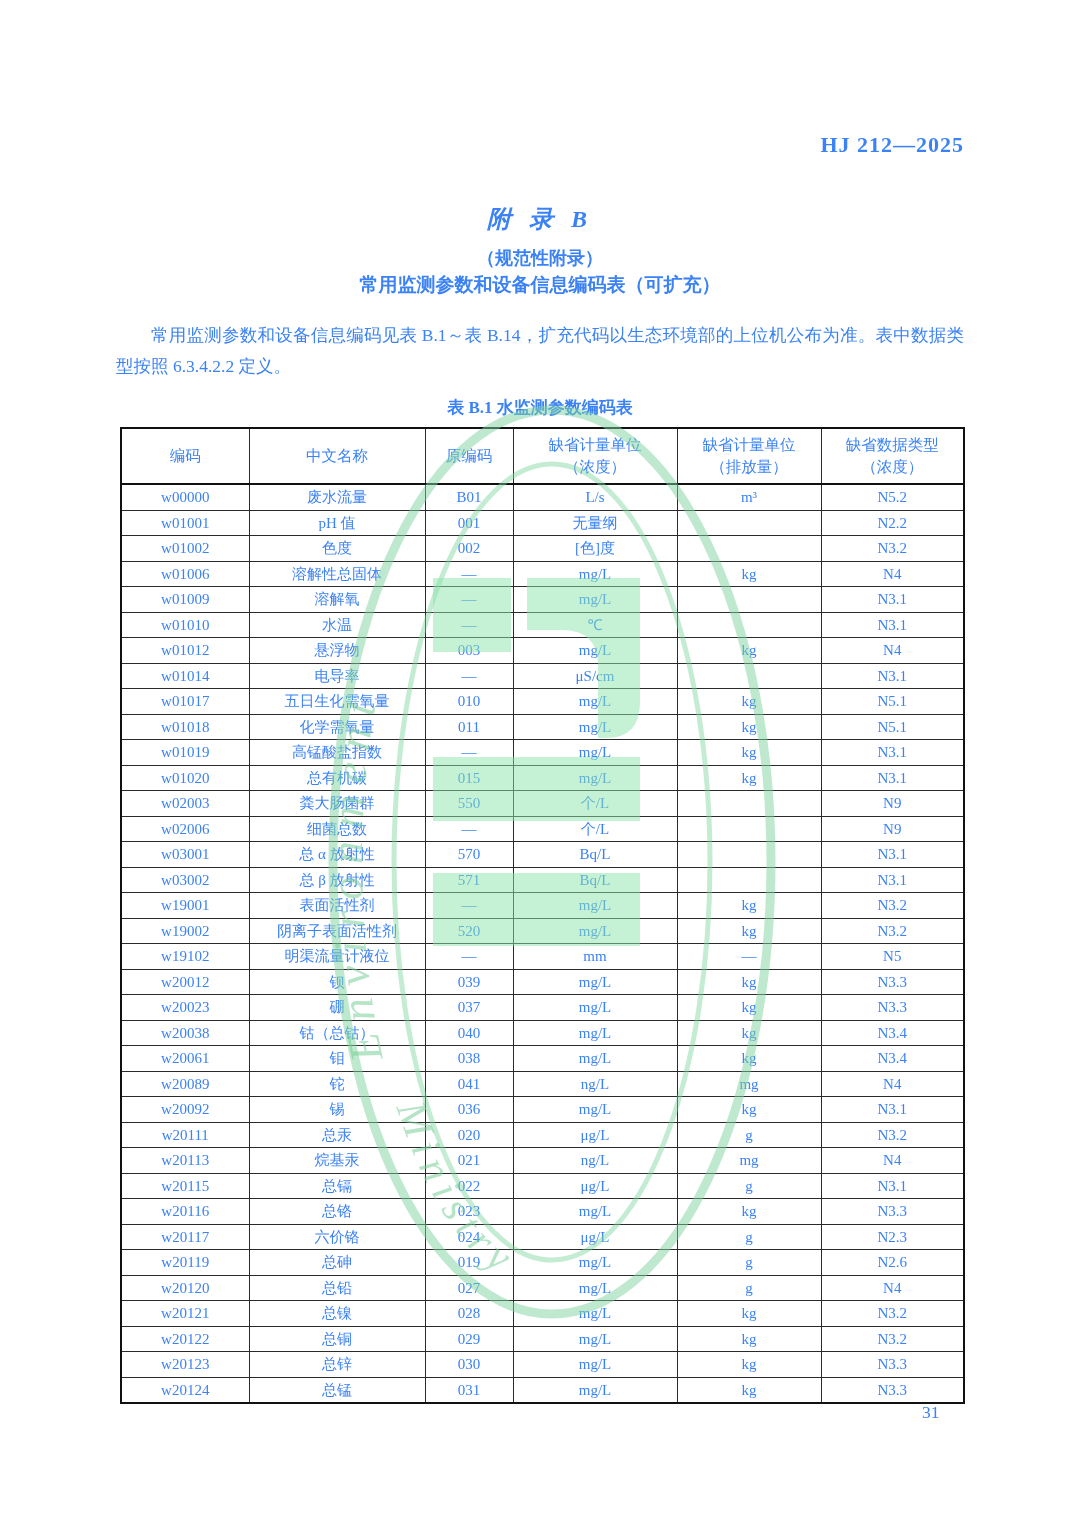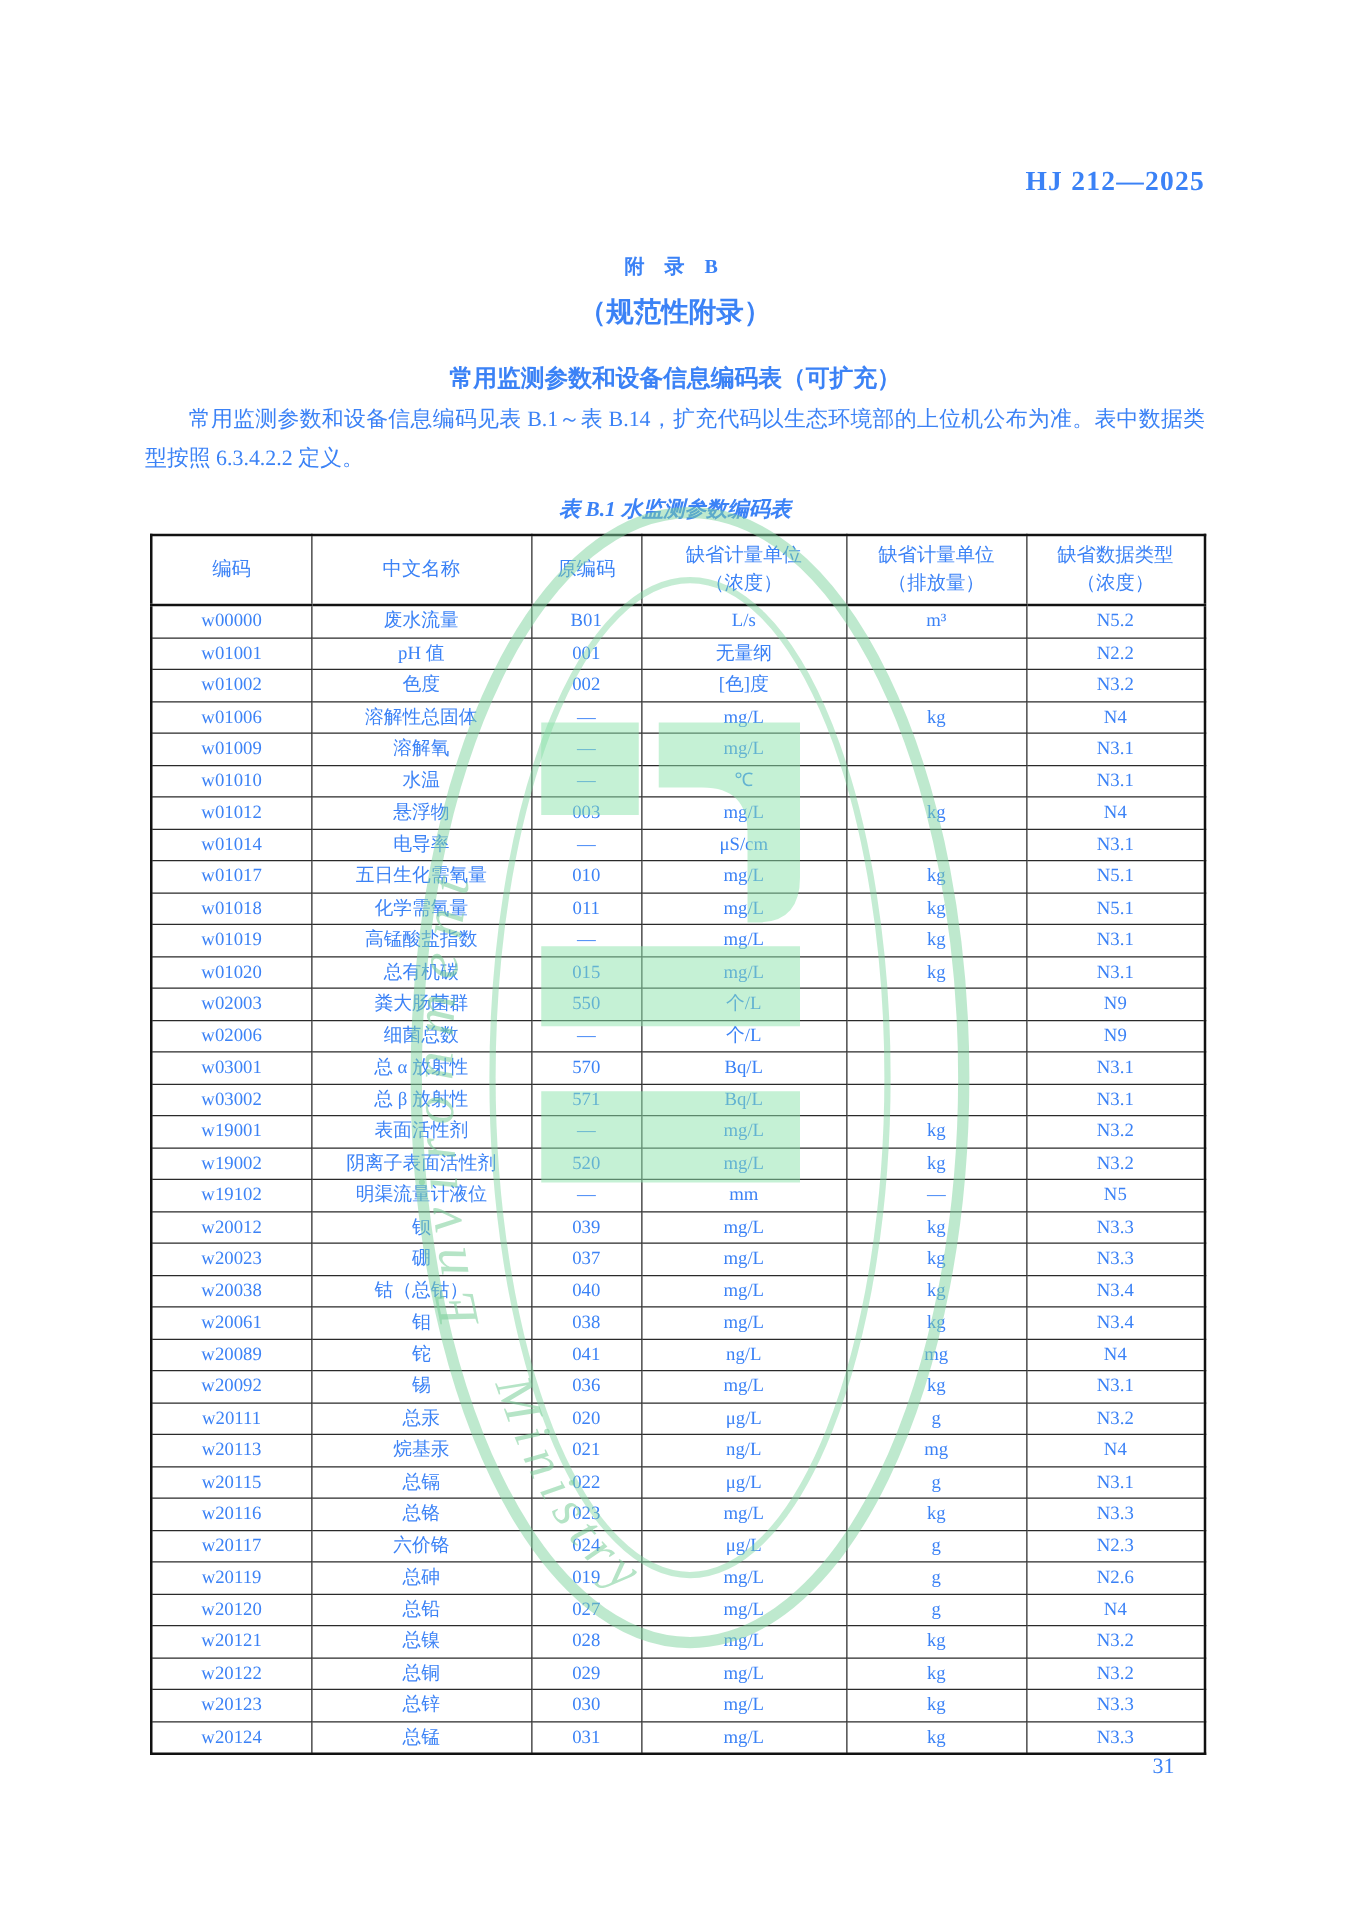--- a/index.html
+++ b/index.html
@@ -13,31 +13,31 @@
     color:#3b82f6;
   }
   .std-code{
     position:absolute;top:132px;right:116px;
     font-size:22px;font-weight:bold;letter-spacing:1px;
   }
   .title-block{
     position:absolute;top:203px;left:0;width:100%;
     text-align:center;
   }
-  .title-l1{font-size:16px;font-weight:bold;letter-spacing:6px;margin-bottom:11px;}
-  .title-l2{font-size:22px;font-weight:bold;margin-bottom:25px;}
+  .title-l1{font-size:24px;font-weight:bold;letter-spacing:6px;margin-bottom:11px;font-style:italic;}
+  .title-l2{font-size:18px;font-weight:bold;margin-bottom:2px;}
   .title-l3{font-size:19px;font-weight:bold;}
   .intro{
     position:absolute;top:320px;left:116px;width:848px;
     font-size:17.5px;line-height:31px;
     text-align:justify;text-indent:2em;margin:0;
   }
   .tbl-caption{
     position:absolute;top:396px;left:0;width:100%;
-    text-align:center;font-size:17px;font-weight:bold;font-style:italic;
+    text-align:center;font-size:17px;font-weight:bold;
   }
   table.param{
     position:absolute;top:427px;left:120px;
     width:843px;border-collapse:collapse;table-layout:fixed;
     font-size:15px;
     font-family:Liberation Serif, serif;
   }
   table.param th,table.param td{
     border:1px solid #2a2a2a;
     text-align:center;vertical-align:middle;

